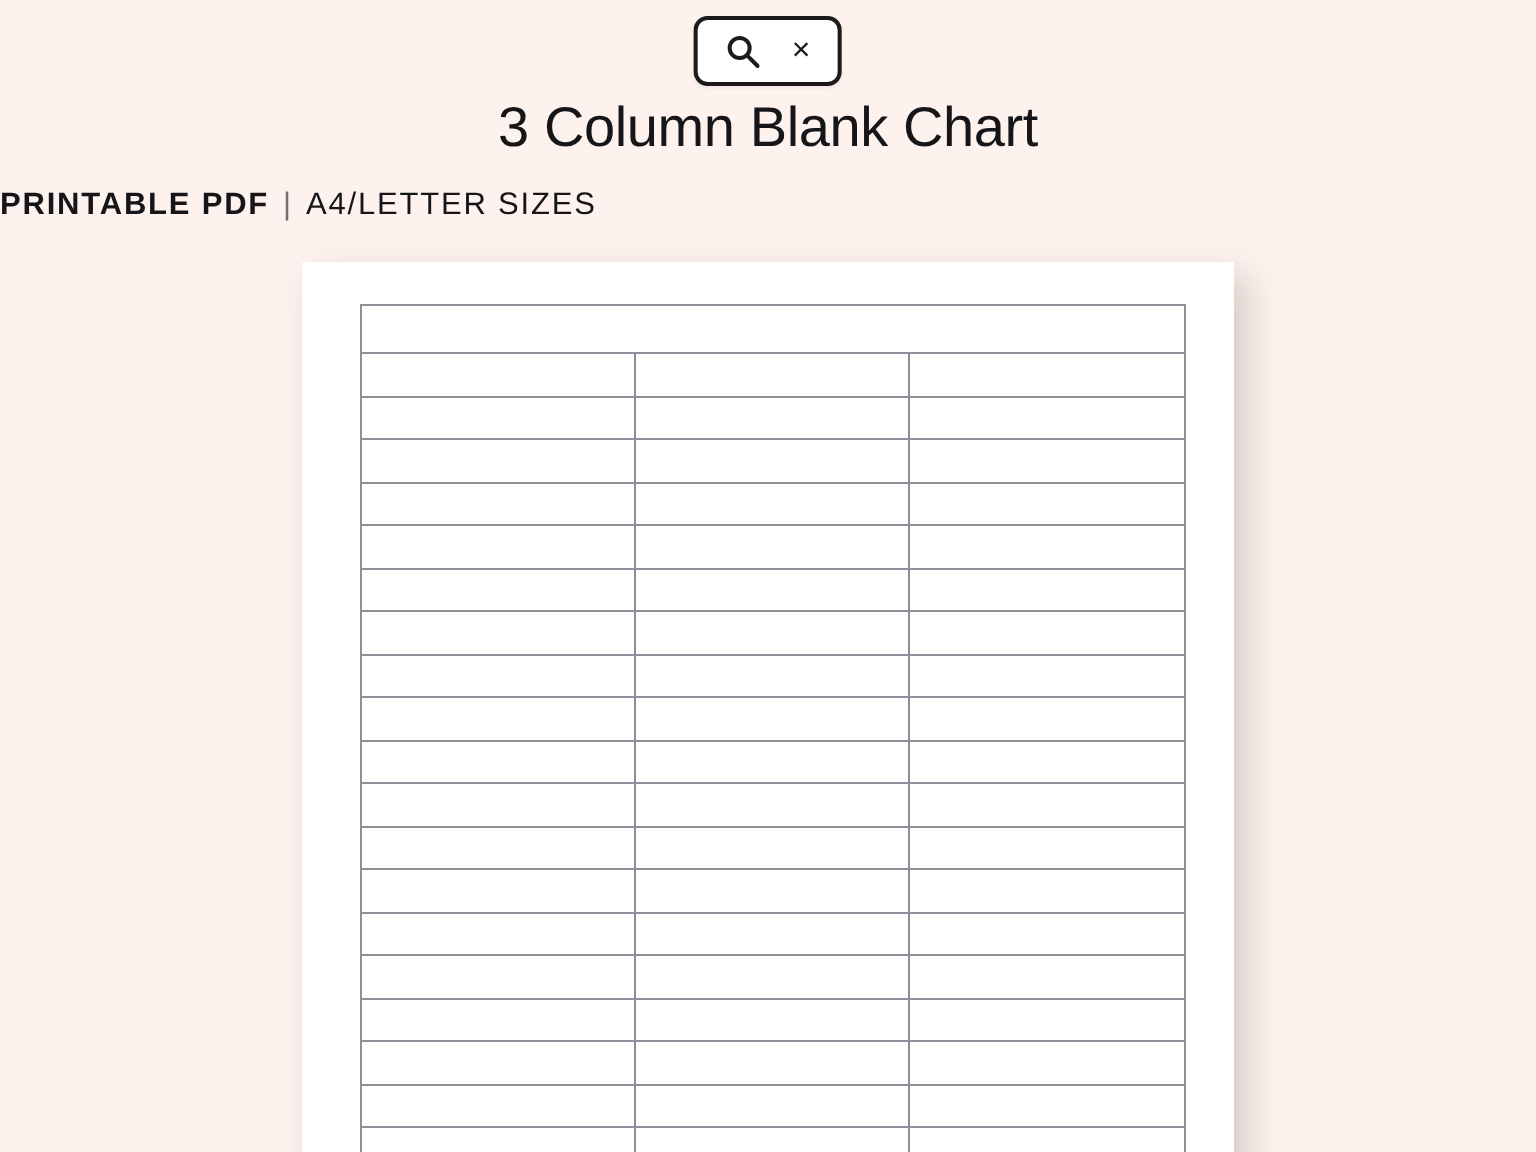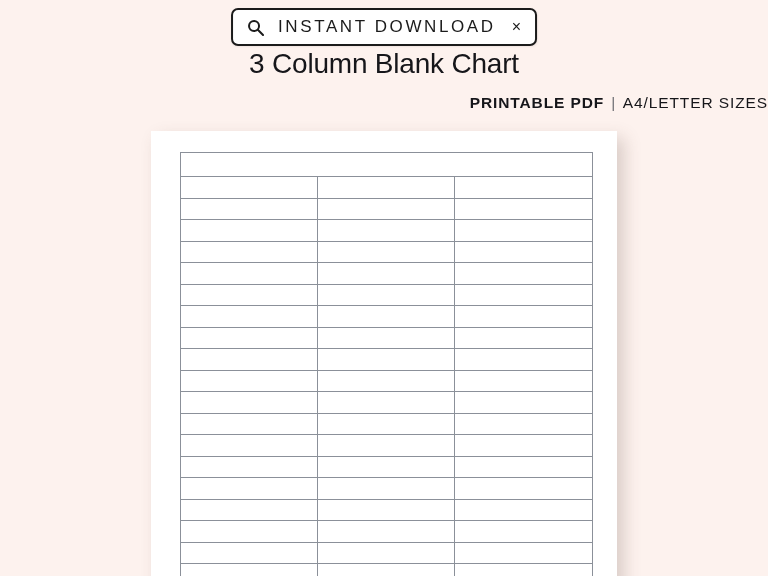--- a/index.html
+++ b/index.html
@@ -56,21 +56,21 @@
     text-align: center;
     font-size: 28px;
     font-weight: 400;
     letter-spacing: -0.2px;
     color: #16161a;
   }
   #subtitle {
     position: absolute;
     top: 94px;
     width: 100%;
-    text-align: right;
+    text-align: left;
     font-size: 15.5px;
     color: #16161a;
     letter-spacing: 0.6px;
     white-space: nowrap;
   }
   #subtitle .strong { font-weight: bold; letter-spacing: 0.9px; }
   #subtitle .sep { color: #6f6f74; font-weight: 400; padding: 0 2px; }
   #subtitle .light { font-weight: 400; letter-spacing: 0.9px; }
 
   
@@ -110,21 +110,20 @@
 
 <div id="stage">
 
   <div id="badge">
     <span class="search-icon">
       <svg width="17" height="17" viewBox="0 0 17 17">
         <circle cx="7" cy="7" r="5" fill="none" stroke="#1b1b1b" stroke-width="2"></circle>
         <line x1="10.8" y1="10.8" x2="16" y2="16" stroke="#1b1b1b" stroke-width="2" stroke-linecap="round"></line>
       </svg>
     </span>
-    <span class="label">INSTANT DOWNLOAD</span>
     <span class="close-icon">×</span>
   </div>
 
   <div id="title">3 Column Blank Chart</div>
 
   <div id="subtitle">
     <span class="strong">PRINTABLE PDF</span>
     <span class="sep">|</span>
     <span class="light">A4/LETTER SIZES</span>
   </div>

